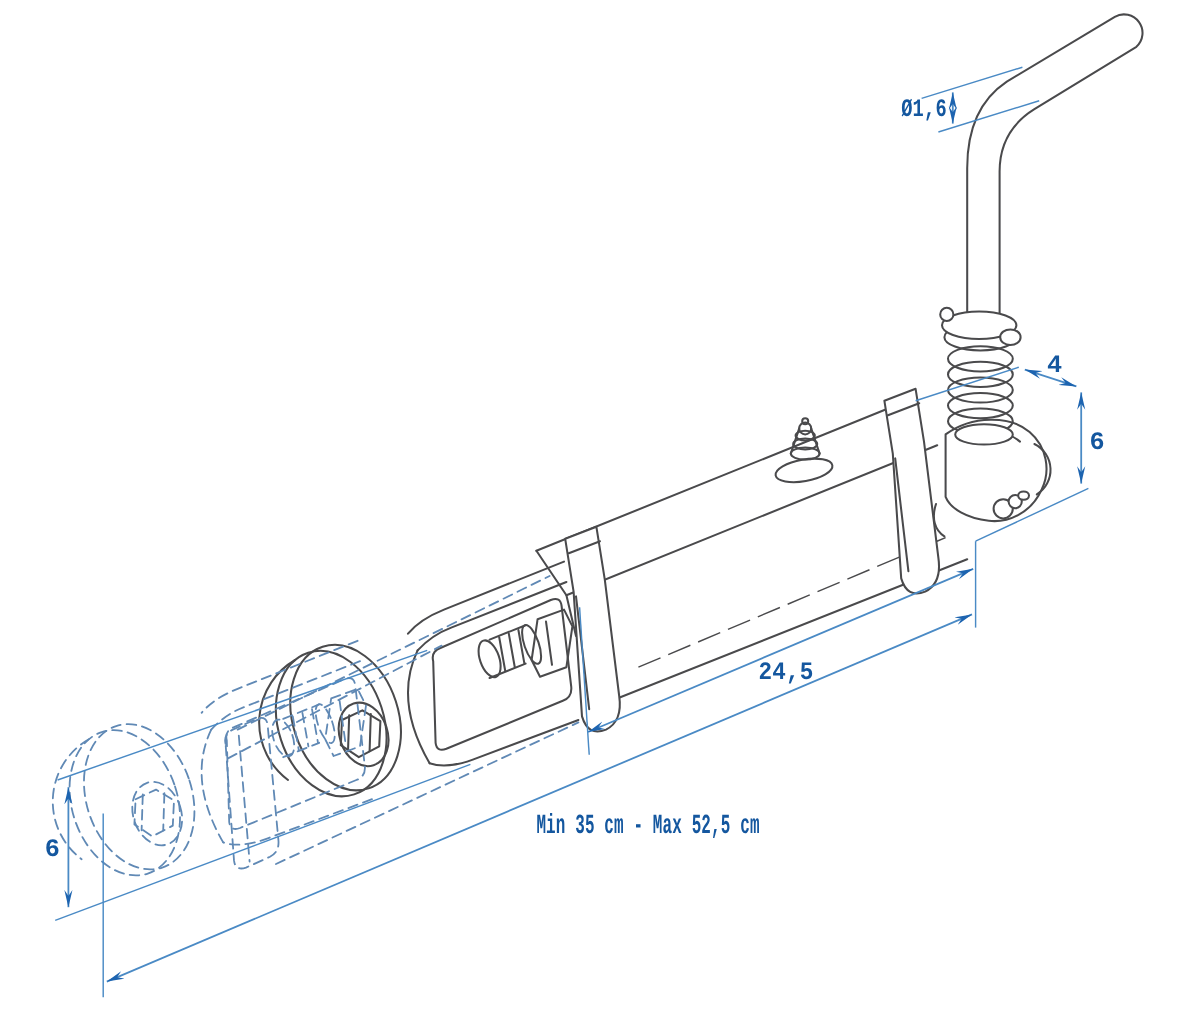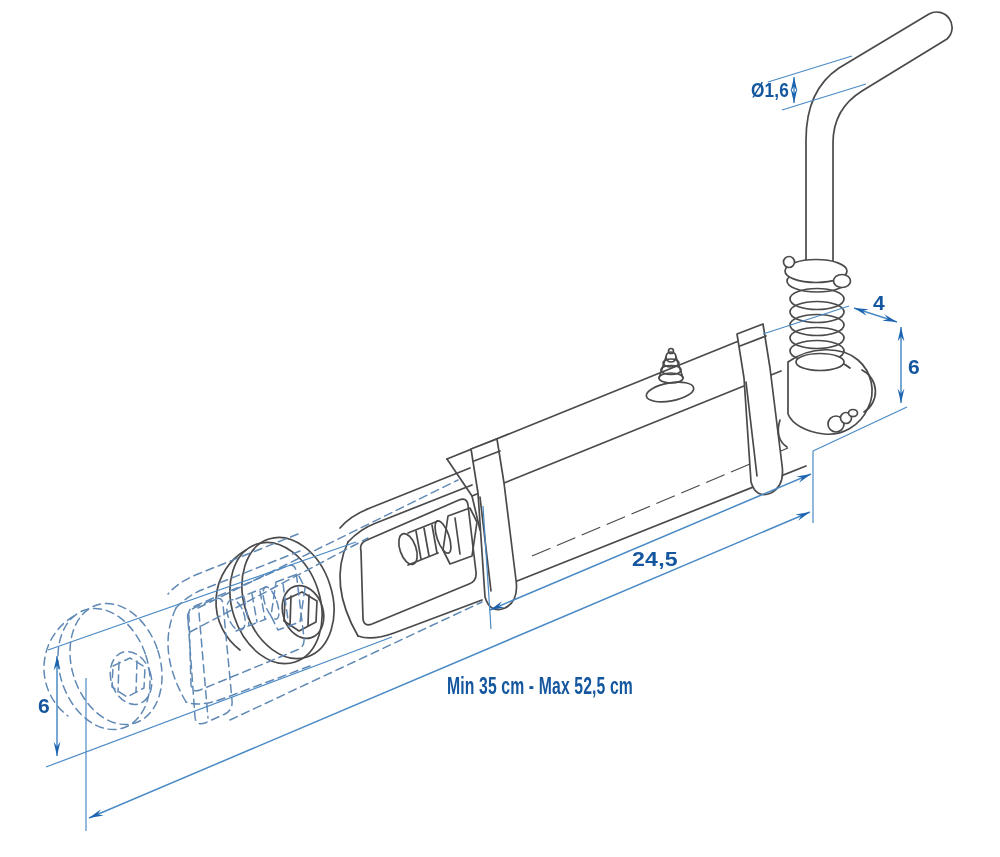--- a/index.html
+++ b/index.html
@@ -1,17 +1,17 @@
 <!DOCTYPE html>
 <html style="--bg: #ffffff; --ink: #4a4a4c; --phantom: #6089b5; --dimline: #4a8ac5; --dimtext: #14579f; --arrow: #1d64b0;"><head>
 <meta charset="utf-8">
 <style>
   html,body{margin:0;padding:0;background:#fff;}
   .stage{position:relative;width:1000px;height:857px;background:var(--bg,#fff);overflow:hidden;
-         font-family:Liberation Sans, sans-serif;}
+         font-family:Liberation Mono, monospace;}
   svg{display:block;}
   
   .ink{stroke:var(--ink,#4a4a4c);stroke-width:1.7;fill:none;stroke-linecap:round;stroke-linejoin:round;}
   .ink-fill{stroke:var(--ink,#4a4a4c);stroke-width:1.7;fill:#ffffff;stroke-linejoin:round;}
   .center-dash{stroke:var(--ink,#4a4a4c);stroke-width:1.2;fill:none;stroke-dasharray:20 7;}
   
   .foot-solid{stroke:var(--ink,#4a4a4c);stroke-width:1.7;fill:none;stroke-linecap:round;stroke-linejoin:round;}
   .foot-phantom{stroke:var(--phantom,#6089b5);stroke-width:1.5;fill:none;stroke-dasharray:8 5;
                 stroke-linecap:round;stroke-linejoin:round;}
   

